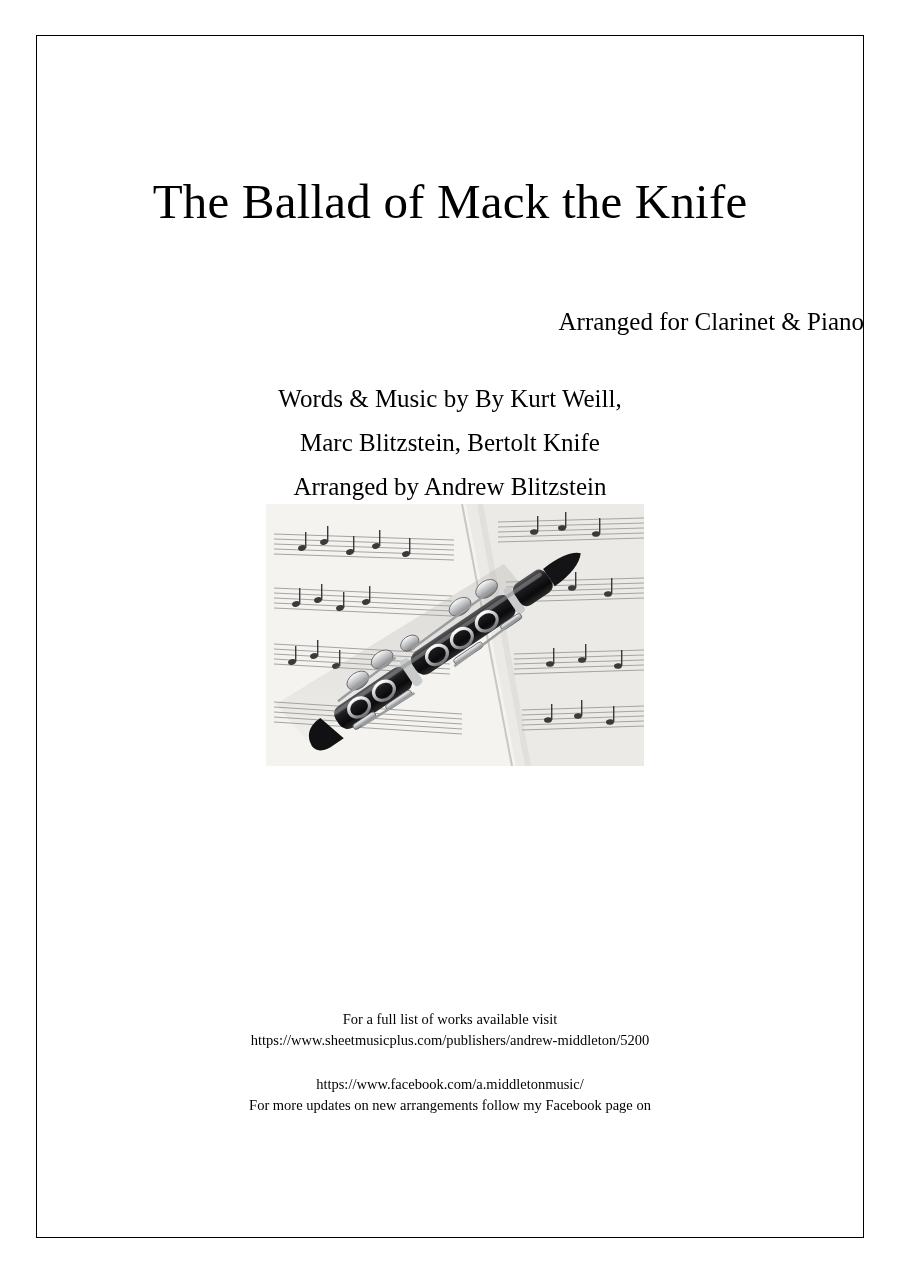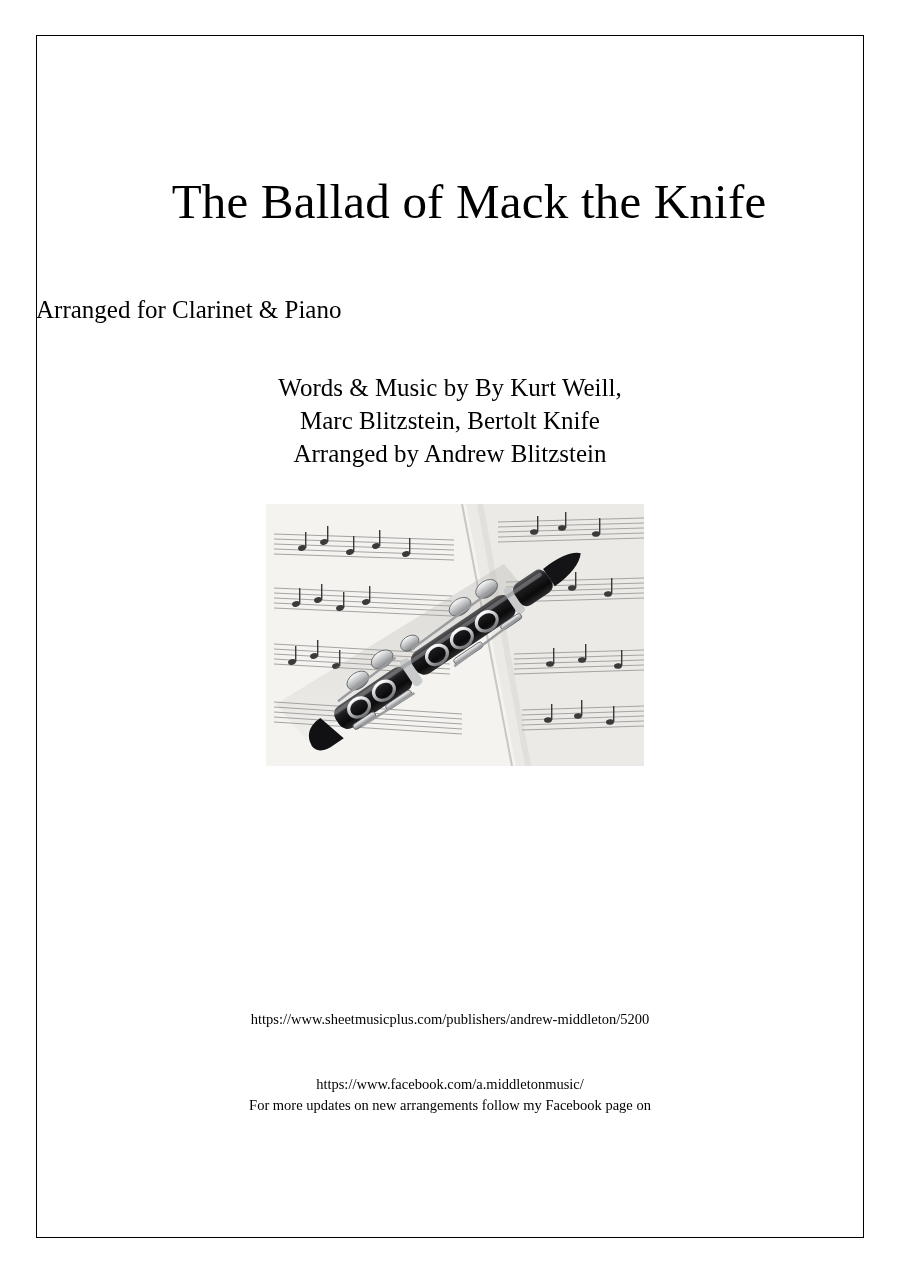--- a/index.html
+++ b/index.html
@@ -46,44 +46,43 @@
   .title {
     position: absolute;
     top: 107px;
     left: 0;
     width: 828px;
     text-align: center;
     font-size: 49px;
     line-height: 1.1;
     font-weight: normal;
     letter-spacing: 0.2px;
-    padding-left: 19px;
   }
 
   .subtitle {
     position: absolute;
-    top: 260px;
-    left: 0;
-    width: 828px;
-    text-align: left;
+    top: 272px;
+    left: 0;
+    width: 828px;
+    text-align: right;
     font-size: 25px;
     line-height: 1.2;
   }
 
   .credits {
     position: absolute;
     top: 336px;
     left: 0;
     width: 828px;
     text-align: center;
     font-size: 25px;
     line-height: 1.28;
   }
   .credits div {
-    margin: 1px;
+    margin: 12px;
     padding: 0;
   }
 
   .cover-image {
     position: absolute;
     top: 469px;
     left: 230px;
     width: 378px;
     height: 262px;
     overflow: hidden;
@@ -343,20 +342,21 @@
               <line x1="150" y1="120" x2="252" y2="116"></line>
               <line x1="66" y1="156" x2="128" y2="158"></line>
               <line x1="176" y1="158" x2="256" y2="154"></line>
             </g>
           </g>
         </g>
       </svg>
     </div>
 
     <div class="footer-block-1">
+      <div>For a full list of works available visit</div>
       <div>https://www.sheetmusicplus.com/publishers/andrew-middleton/5200</div>
     </div>
 
     <div class="footer-block-2">
       <div>https://www.facebook.com/a.middletonmusic/</div>
       <div>For more updates on new arrangements follow my Facebook page on</div>
     </div>
 
   </div>
 </div>

